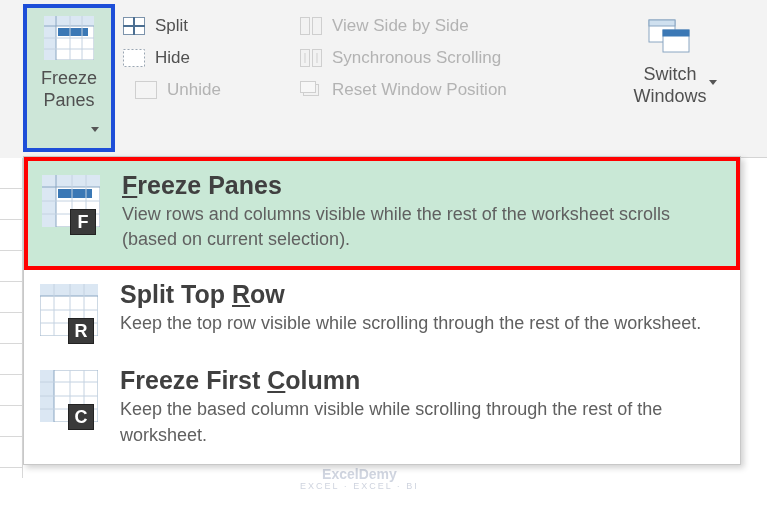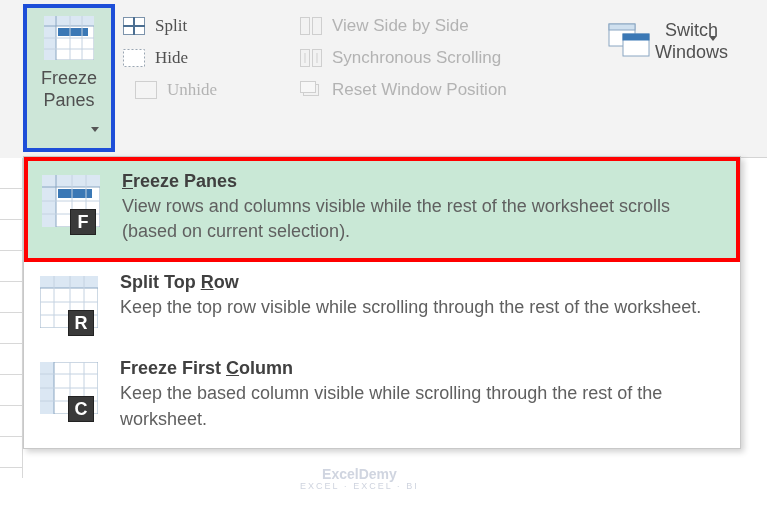--- a/index.html
+++ b/index.html
@@ -55,21 +55,20 @@
     border-left: 4px solid transparent;
     border-right: 4px solid transparent;
     border-top: 5px solid #555;
     position: absolute;
     bottom: 16px; right: 12px;
   }
 
   .window-opts {
     width: 160px;
     padding: 6px 0 0 0;
-    font-family: Liberation Serif, serif;
   }
   .win-row {
     display: flex; align-items: center;
     padding: 6px 0 6px 8px;
     color: #505050;
   }
   .win-row.disabled { color: #b3b3b3; padding-left: 20px; }
   .win-row .mini-ico {
     width: 22px; height: 18px; margin-right: 10px;
     display: inline-block;
@@ -84,21 +83,21 @@
     padding: 6px 17px;
     color: #b3b3b3;
   }
   .side-row .mini-ico {
     width: 22px; height: 18px; margin-right: 10px;
     display: inline-block;
   }
 
   .switch-wrap {
     width: 130px;
-    display: flex; align-items: center;
+    display: flex; flex-direction: column; align-items: center;
     padding-top: 8px;
     color: #505050;
     position: relative;
   }
   .switch-icon {
     width: 50px; height: 44px;
   }
   .switch-wrap .label {
     font-size: 18px; text-align: center; line-height: 1.2; margin-top: 8px;
   }
@@ -146,21 +145,21 @@
     color: #fff;
     font-weight: 600;
     font-size: 18px;
     display: flex; align-items: center; justify-content: center;
     border: 1px solid #222;
   }
   .menu-text { flex: 1; }
   .menu-title {
     font-weight: 600;
     color: #404040;
-    font-size: 18px;
+    font-size: 25px;
     margin-bottom: 2px;
   }
   .menu-title u { text-decoration: underline; }
   .menu-desc {
     color: #606060;
     font-size: 18px;
     line-height: 1.4;
   }
 
   

